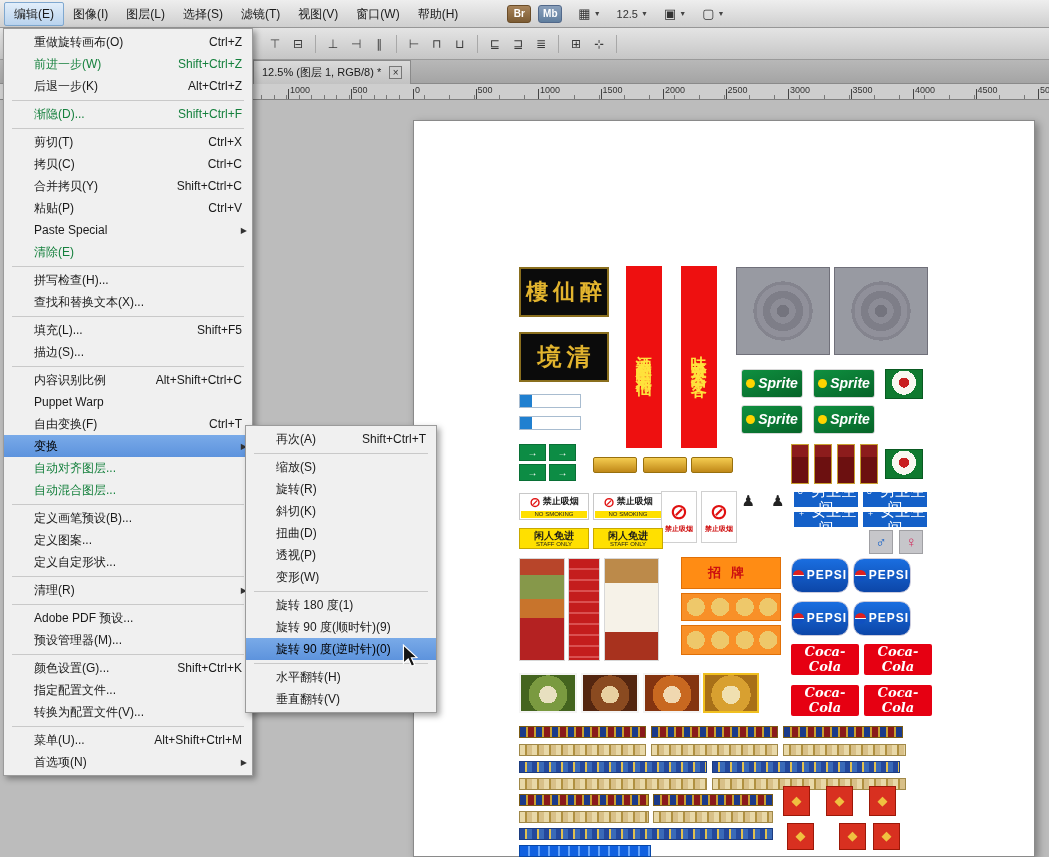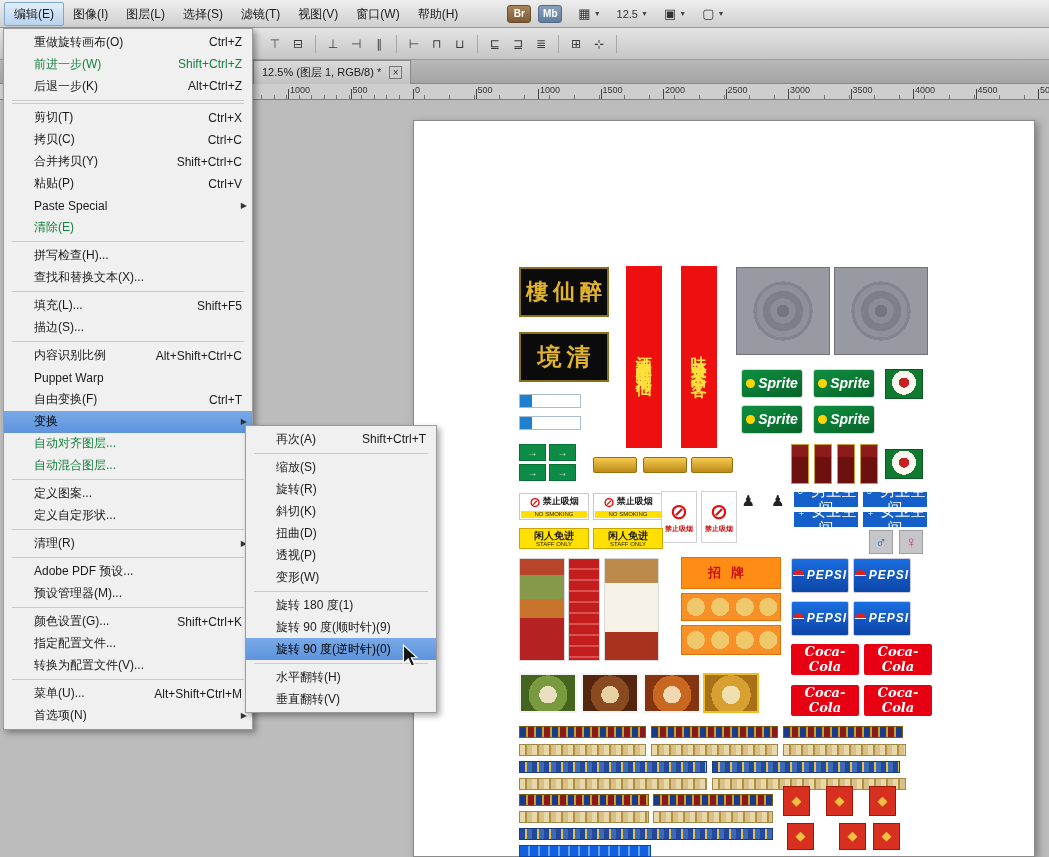--- a/index.html
+++ b/index.html
@@ -84,21 +84,21 @@
 .poster1{background:linear-gradient(180deg,#b8452a 0 16%,#86984a 16% 40%,#c8742c 40% 58%,#b42222 58%);border:1px solid #d8d8d8}
 .poster2{background:repeating-linear-gradient(180deg,#c41d1d 0 9px,#da5050 9px 11px);border:1px solid #d8d8d8}
 .poster3{background:linear-gradient(180deg,#bc8a4a 0 24%,#f6f2e8 24% 72%,#a8321e 72%);border:1px solid #d8d8d8}
 .orangebanner{background:#ff8c14;color:#cc1010;font-weight:bold;letter-spacing:10px;border:1px solid #e07008}
 .mooncake{background-color:#f89028;border:1px solid #e07008;background-image:
   radial-gradient(circle at 14% 50%,#eec86a 0 9px,transparent 9px),
   radial-gradient(circle at 39% 50%,#eec86a 0 9px,transparent 9px),
   radial-gradient(circle at 64% 50%,#eec86a 0 9px,transparent 9px),
   radial-gradient(circle at 88% 50%,#eec86a 0 9px,transparent 9px)}
 .pepsi{flex-direction:row;gap:3px;background:linear-gradient(#1a6ee0,#0c46a8);color:#fff;
-  font-style:italic;font-weight:bold;border-radius:2px;border:1px solid #ccccdd;letter-spacing:1px}
+  font-weight:bold;border-radius:11px;border:1px solid #ccccdd;letter-spacing:1px}
 .pepsi::before{content:"";width:11px;height:11px;border-radius:50%;
   background:linear-gradient(180deg,#e02020 42%,#f8f8f8 42% 58%,#1050c0 58%)}
 .coke{background:var(--coke-red);color:#fff;font-family:"DejaVu Serif","Liberation Serif",serif;
   font-style:italic;font-weight:bold;border-radius:2px}
 .food{border:2px solid #f4f4f4}
 .f1{background:#486828 radial-gradient(circle at 50% 55%,#e8e0c0 0 26%,#7a9a40 26% 58%,#44641f 58%)}
 .f2{background:#5a2a12 radial-gradient(circle at 50% 55%,#e8d0a0 0 26%,#8a4a20 26% 58%,#542610 58%)}
 .f3{background:#8a3a14 radial-gradient(circle at 50% 55%,#f0d8b0 0 26%,#c86820 26% 58%,#843410 58%)}
 .f4{background:#b07820 radial-gradient(circle at 50% 55%,#f0e0b0 0 28%,#d8a030 28% 60%,#a87018 60%);border-color:#f0c020}
 .strip-ornate{background:repeating-linear-gradient(90deg,#1a3a8a 0 6px,#c8a030 6px 8px,#8a1a1a 8px 14px,#c8a030 14px 16px);border:1px solid #7c5c14}
@@ -399,20 +399,24 @@
         </div>
         <div class="mi dis">
           <span class="lbl">前进一步(W)</span>
           <span class="sc">Shift+Ctrl+Z</span>
         </div>
         <div class="mi">
           <span class="lbl">后退一步(K)</span>
           <span class="sc">Alt+Ctrl+Z</span>
         </div>
         <div class="msep"></div>
+        <div class="mi dis">
+          <span class="lbl">渐隐(D)...</span>
+          <span class="sc">Shift+Ctrl+F</span>
+        </div>
         <div class="msep"></div>
         <div class="mi">
           <span class="lbl">剪切(T)</span>
           <span class="sc">Ctrl+X</span>
         </div>
         <div class="mi">
           <span class="lbl">拷贝(C)</span>
           <span class="sc">Ctrl+C</span>
         </div>
         <div class="mi">
@@ -461,20 +465,23 @@
           <span class="lbl">变换</span>
           <span class="arr">▶</span>
         </div>
         <div class="mi dis">
           <span class="lbl">自动对齐图层...</span>
         </div>
         <div class="mi dis">
           <span class="lbl">自动混合图层...</span>
         </div>
         <div class="msep"></div>
+        <div class="mi">
+          <span class="lbl">定义画笔预设(B)...</span>
+        </div>
         <div class="mi">
           <span class="lbl">定义图案...</span>
         </div>
         <div class="mi">
           <span class="lbl">定义自定形状...</span>
         </div>
         <div class="msep"></div>
         <div class="mi">
           <span class="lbl">清理(R)</span>
           <span class="arr">▶</span>

